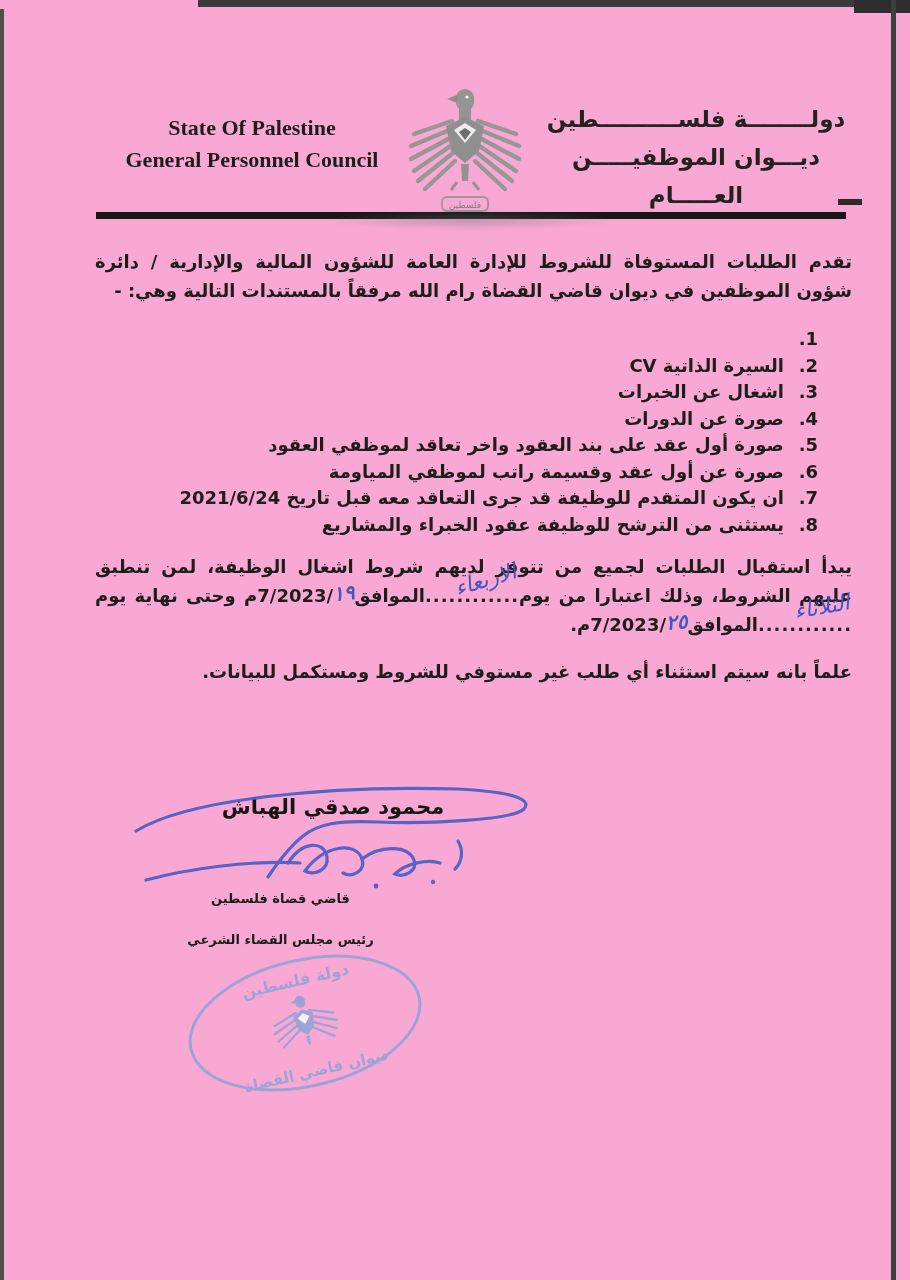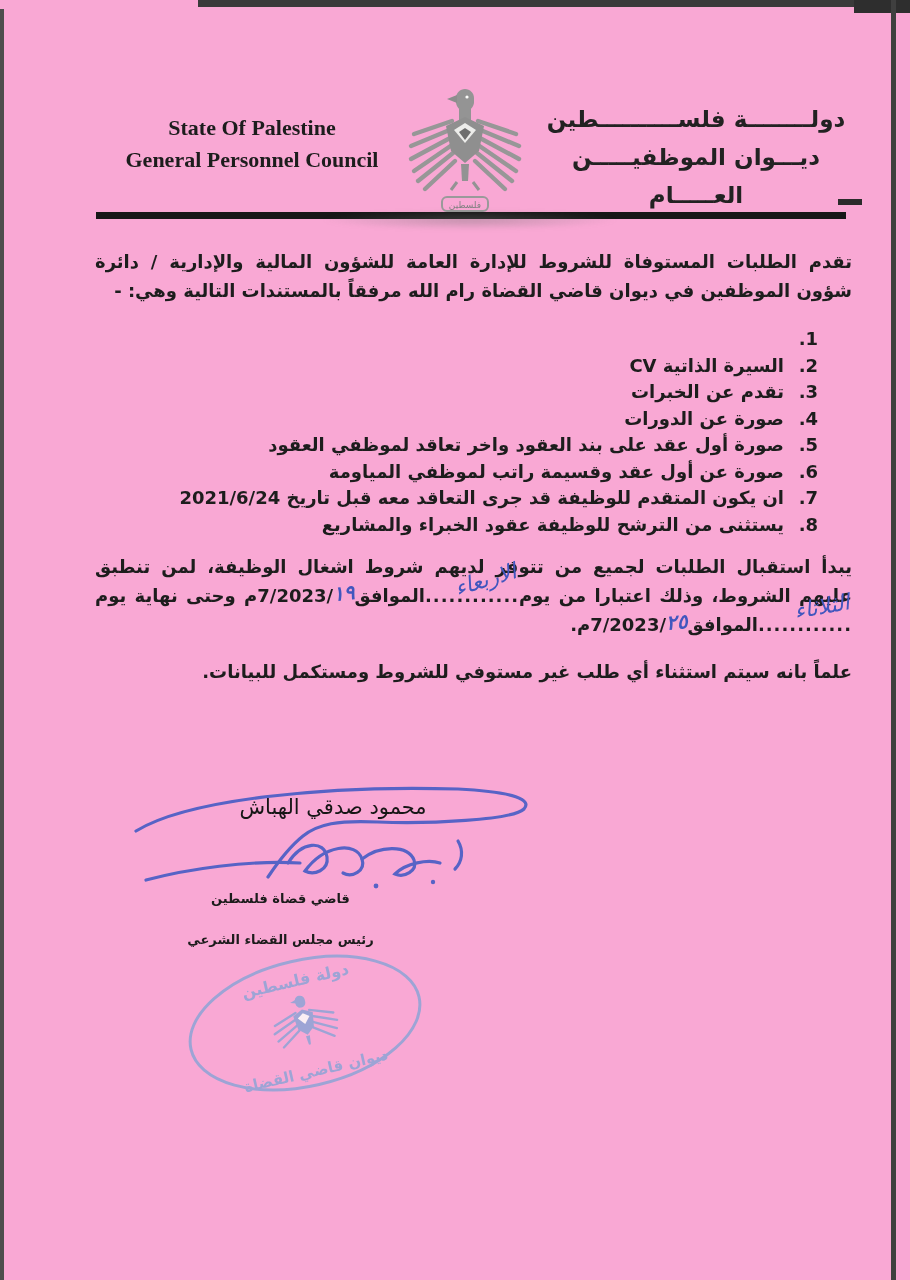--- a/index.html
+++ b/index.html
@@ -33,21 +33,21 @@
   .p2{margin-top:15px;text-align:justify;}
   .p3{margin-top:13px;text-align:right;}
   .blank{position:relative;display:inline-block;letter-spacing:1px;}
   .hw{color:#4156be;font-weight:400;font-style:italic;}
   .hw-day{position:absolute;right:2px;top:-16px;font-size:22px;transform:rotate(-17deg);white-space:nowrap;}
   .hw-day.d2{transform:rotate(-10deg);top:-18px;}
   .hw-num{display:inline-block;font-size:20px;font-weight:600;transform:translateY(-2px) rotate(-6deg);}
   
   .sig{position:absolute;left:128px;top:783px;width:412px;height:115px;}
   .sig-name{position:absolute;left:40px;top:12px;width:330px;text-align:center;
-    font-size:21px;font-weight:normal;color:#161616;direction:rtl;}
+    font-size:21px;font-weight:bold;color:#161616;direction:rtl;}
   .sig-svg{position:absolute;left:0;top:0;width:100%;height:100%;}
   .titles{position:absolute;left:138px;top:891px;width:285px;text-align:center;
     font-weight:bold;font-size:13px;color:#1c1c1c;direction:rtl;}
   .title2{margin-top:26px;}
   
   .stamp{position:absolute;left:183px;top:953px;width:245px;height:140px;
     transform:rotate(-13deg);opacity:.85;}
 </style>
 </head>
 <body>
@@ -121,21 +121,21 @@
           <span class="req-num">1.</span>
         </div>
 
         <div class="req">
           <span class="req-num">2.</span>
           <span class="req-text">السيرة الذاتية CV</span>
         </div>
 
         <div class="req">
           <span class="req-num">3.</span>
-          <span class="req-text">تقدم عن الخبرات</span>
+          <span class="req-text">اشغال عن الخبرات</span>
         </div>
 
         <div class="req">
           <span class="req-num">4.</span>
           <span class="req-text">صورة عن الدورات</span>
         </div>
 
         <div class="req">
           <span class="req-num">5.</span>
           <span class="req-text">صورة أول عقد على بند العقود واخر تعاقد لموظفي العقود</span>

